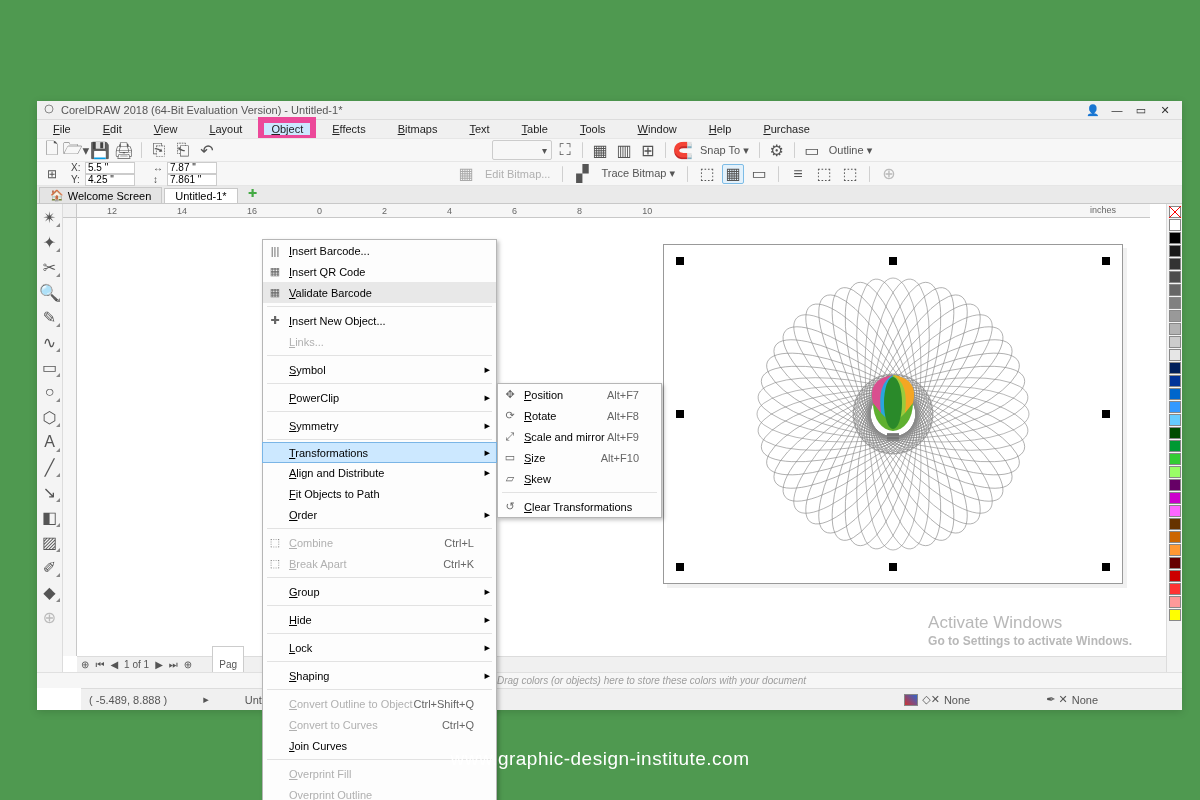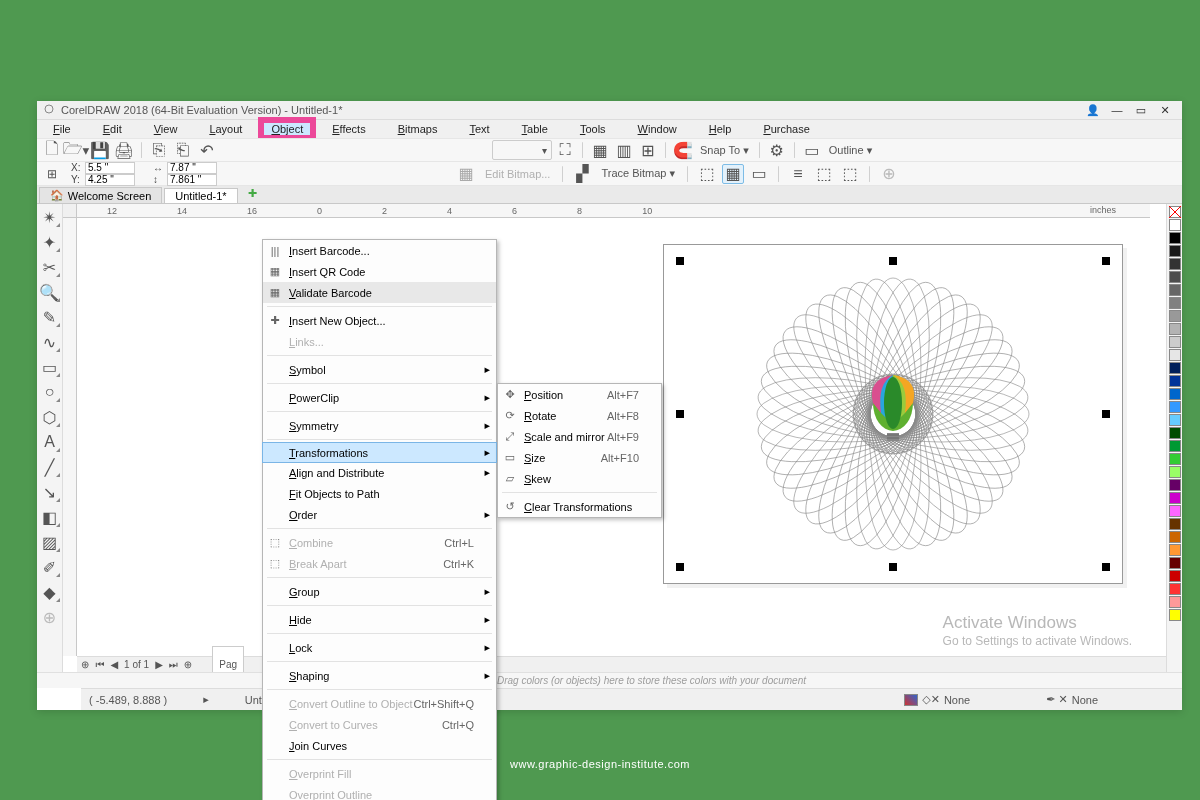--- a/index.html
+++ b/index.html
@@ -53,21 +53,21 @@
 .context-menu .row.hl { background:#cce8ff; border:1px solid #7ab5e6; margin:-1px; }
 .context-menu .row.dis { color:#b0b0b0; }
 .context-menu .row .arrow { position:absolute; right:6px; }
 .context-menu .row .sc { position:absolute; right:22px; color:#666; }
 .context-menu .row .ico { position:absolute; left:4px; width:16px; text-align:center; color:#666;}
 .context-menu .sep { height:1px; background:#e2e2e2; margin:3px 4px; }
 .menu-obj { left:225px; top:138px; width:235px; }
 .menu-sub { left:460px; top:282px; width:165px; }
 .ruler-units { position:absolute; right:4px; top:1px; font-size:9px; color:#666; }
 .watermark { position:absolute; right:50px; bottom:60px; color:#b8b8b8; font-size:14px; text-align:left; pointer-events:none; line-height:1.3;}
-.website-footer { position:absolute; left:0; right:0; bottom:30px; text-align:center; color:#fff; font-size:11px; letter-spacing:.5px; }
+.website-footer { position:absolute; left:0; right:0; bottom:30px; text-align:center; color:#fff; font-size:19px; letter-spacing:.5px; }
 </style>
 </head>
 <body>
 
 <div class="app-window">
 
   <div class="titlebar">
     <span class="balloon-icon">
       <svg width="12" height="12" viewBox="0 0 12 12">
           <circle cx="6" cy="5" r="4" fill="none" stroke="#888" stroke-width="1"></circle>
@@ -360,21 +360,21 @@
     </span>
     <span style="display:flex;align-items:center;gap:4px;margin-left:40px;">
       <span>✒ ✕</span>
         <span>None</span>
     </span>
     <span style="width:40px"></span>
   </div>
 
   <div class="watermark">
     <div style="font-size:17px;">Activate Windows</div>
-    <div style="font-size:12px;">Go to Settings to activate Windows.</div>
+    <div style="font-size:12px;font-weight:bold;">Go to Settings to activate Windows.</div>
   </div>
 
   <div class="context-menu menu-obj" id="objMenu">
       <div class="row">
         <span class="ico">|||</span>
         <span><u>I</u>nsert Barcode...</span>
       </div>
       <div class="row">
         <span class="ico">▦</span>
         <span><u>I</u>nsert QR Code</span>

